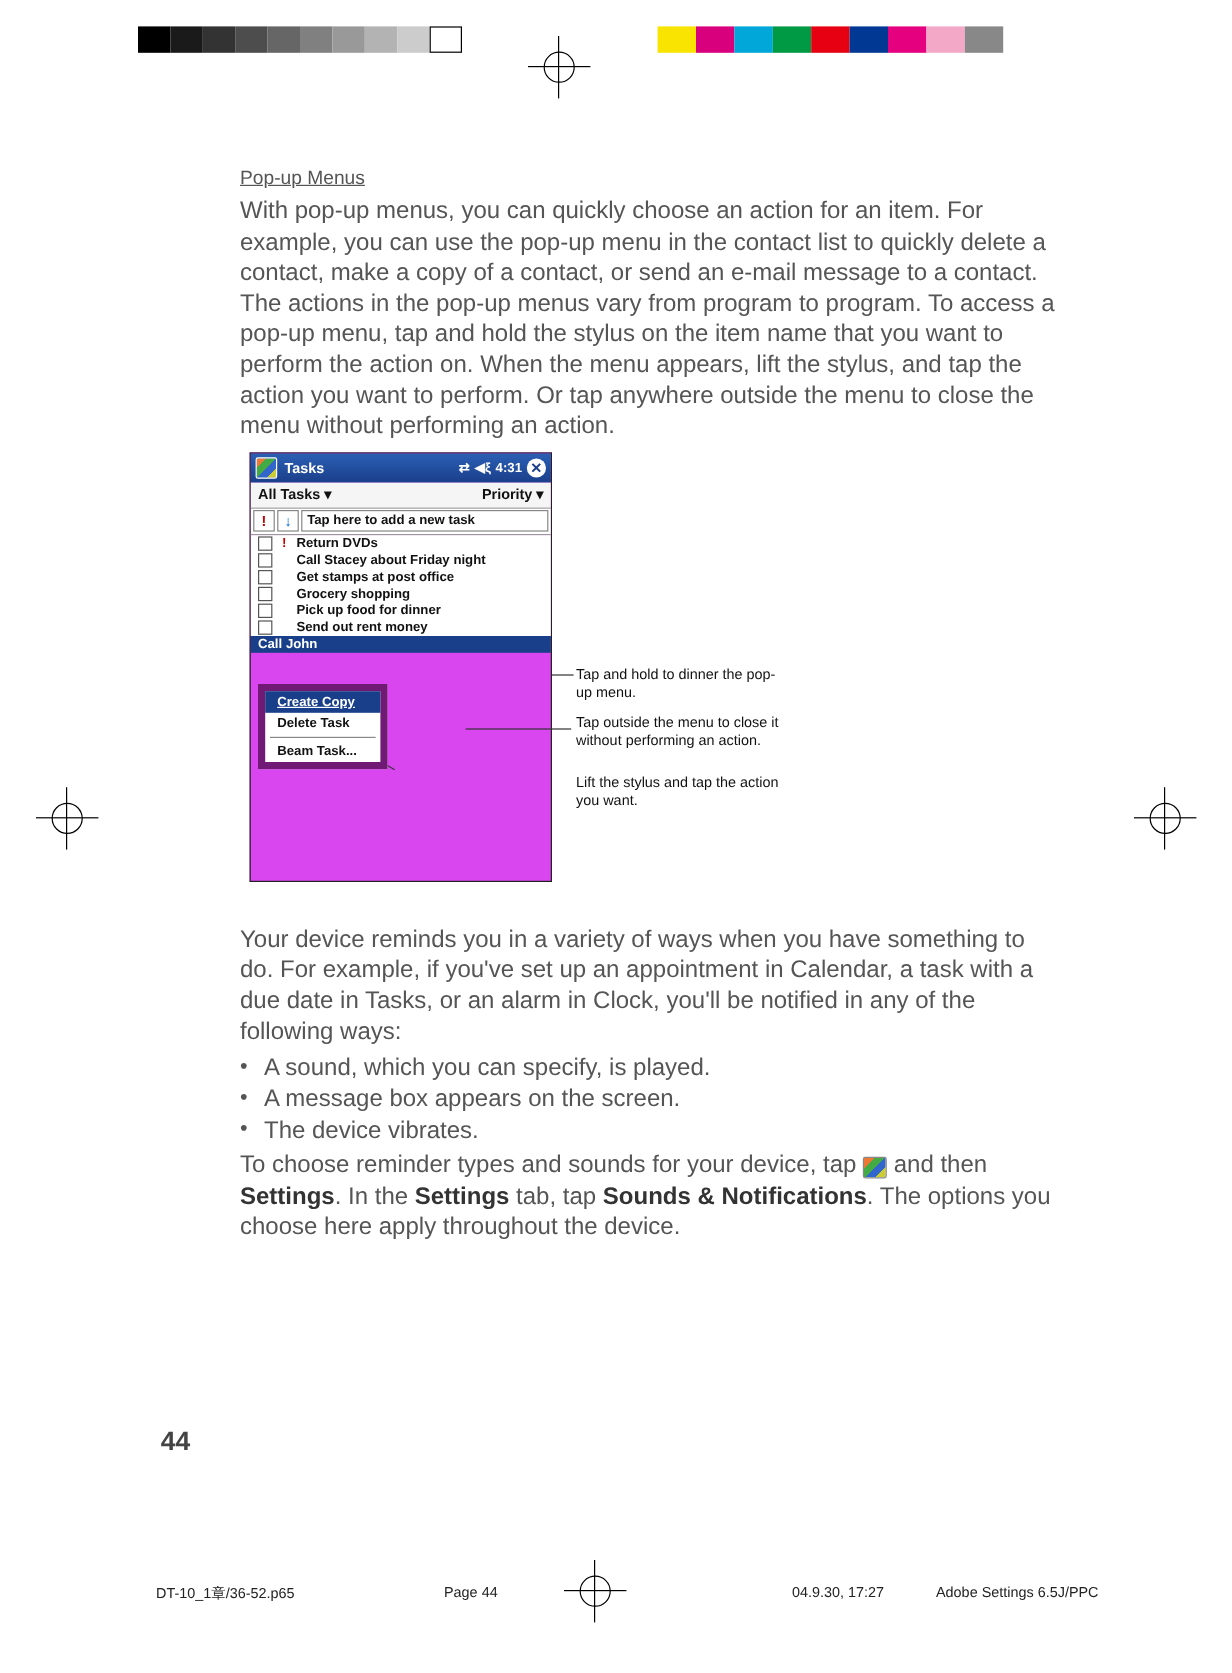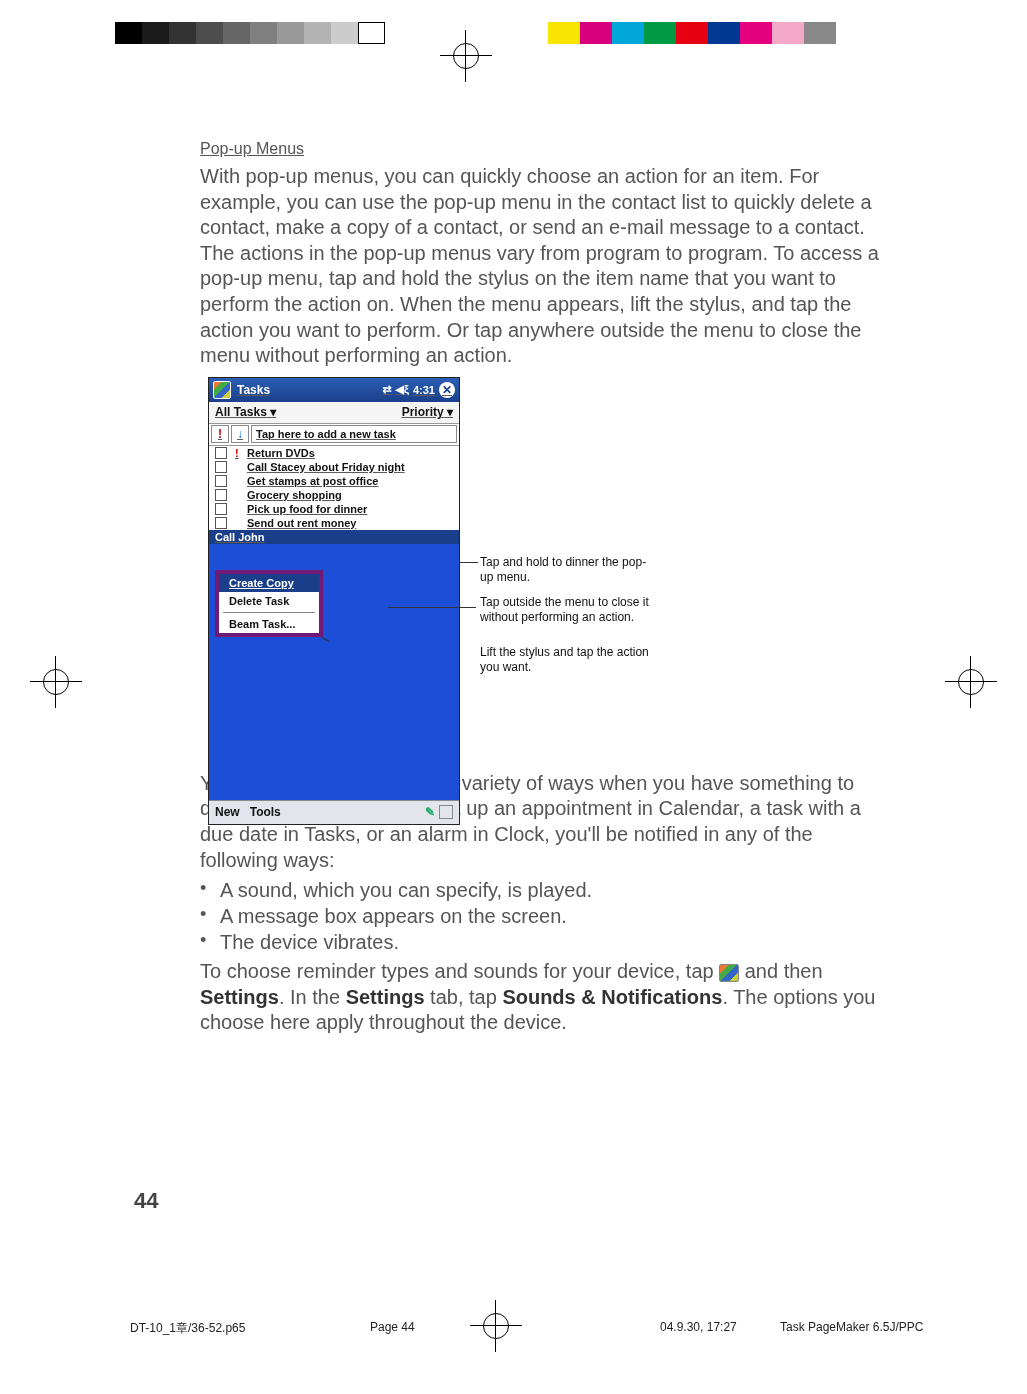--- a/index.html
+++ b/index.html
@@ -69,26 +69,25 @@
   .screenshot-wrap {
     position: relative;
     width: 460px;
     height: 370px;
     margin: 8px 0 24px 8px;
   }
   .device-screen {
     position: absolute;
     left: 0; top: 0;
     width: 252px;
-    height: 448px;
-    background: #1d4ed8;
+    height: 358px;
+    background: #d946ef;
     border: 1px solid #222;
     font-family: Tahoma, Arial, sans-serif;
     font-size: 12px;
-    text-decoration: underline;
   }
   .titlebar {
     height: 24px;
     background: linear-gradient(#2b5fb5, #1a3f8a);
     color: #fff;
     display: flex;
     align-items: center;
     font-weight: 700;
     padding: 0 4px;
     position: relative;
@@ -183,21 +182,21 @@
     display: flex;
     align-items: center;
   }
   .task-selected .chk { border-color: #fff; }
   .popup-menu {
     position: absolute;
     left: 6px;
     top: 192px;
     width: 108px;
     background: #fff;
-    border: 4px solid #701a75;
+    border: 6px solid #701a75;
     z-index: 5;
   }
   .popup-item {
     padding: 3px 10px;
     color: #111;
     font-weight: 700;
     font-size: 11px;
   }
   .popup-item.sel {
     background: #1a3f8a;
@@ -383,30 +382,20 @@
         <span>Call John</span>
       </div>
 
       <div class="popup-menu">
         <div class="popup-item sel">Create Copy</div>
         <div class="popup-item">Delete Task</div>
         <div class="popup-sep"></div>
         <div class="popup-item">Beam Task...</div>
       </div>
 
-      <div class="bottom-bar">
-        <span class="left">
-          <span>New</span>
-          <span>Tools</span>
-        </span>
-        <span class="right">
-          <span style="color:#2a6;">✎</span>
-          <span class="sip-icon"></span>
-        </span>
-      </div>
     </div>
 
     <div class="callout-line" style="left:252px; top:185px; width:18px;"></div>
     <div class="callout" style="left:272px; top:178px; width:170px;">Tap and hold to dinner the pop-up menu.</div>
 
     <div class="callout-line" style="left:180px; top:230px; width:88px;"></div>
     <div class="callout" style="left:272px; top:218px; width:185px;">Tap outside the menu to close it without performing an action.</div>
 
     <div class="callout-line" style="left:114px; top:260px; width:8px; transform:rotate(30deg); transform-origin:left;"></div>
     <div class="callout" style="left:272px; top:268px; width:170px;">Lift the stylus and tap the action you want.</div>
@@ -428,14 +417,14 @@
 
 <div class="footer-row">
   <span class="footer-text" style="left:130px;">DT-10_1章/36-52.p65</span>
   <span class="footer-text" style="left:370px;">Page 44</span>
   <div class="reg-mark footer-reg" style="left:470px;">
     <div class="hline"></div>
       <div class="vline"></div>
       <div class="circ"></div>
   </div>
   <span class="footer-text" style="left:660px;">04.9.30, 17:27</span>
-  <span class="footer-text" style="left:780px;">Task PageMaker 6.5J/PPC</span>
+  <span class="footer-text" style="left:780px;">Adobe Settings 6.5J/PPC</span>
 </div>
 
 </body></html>

